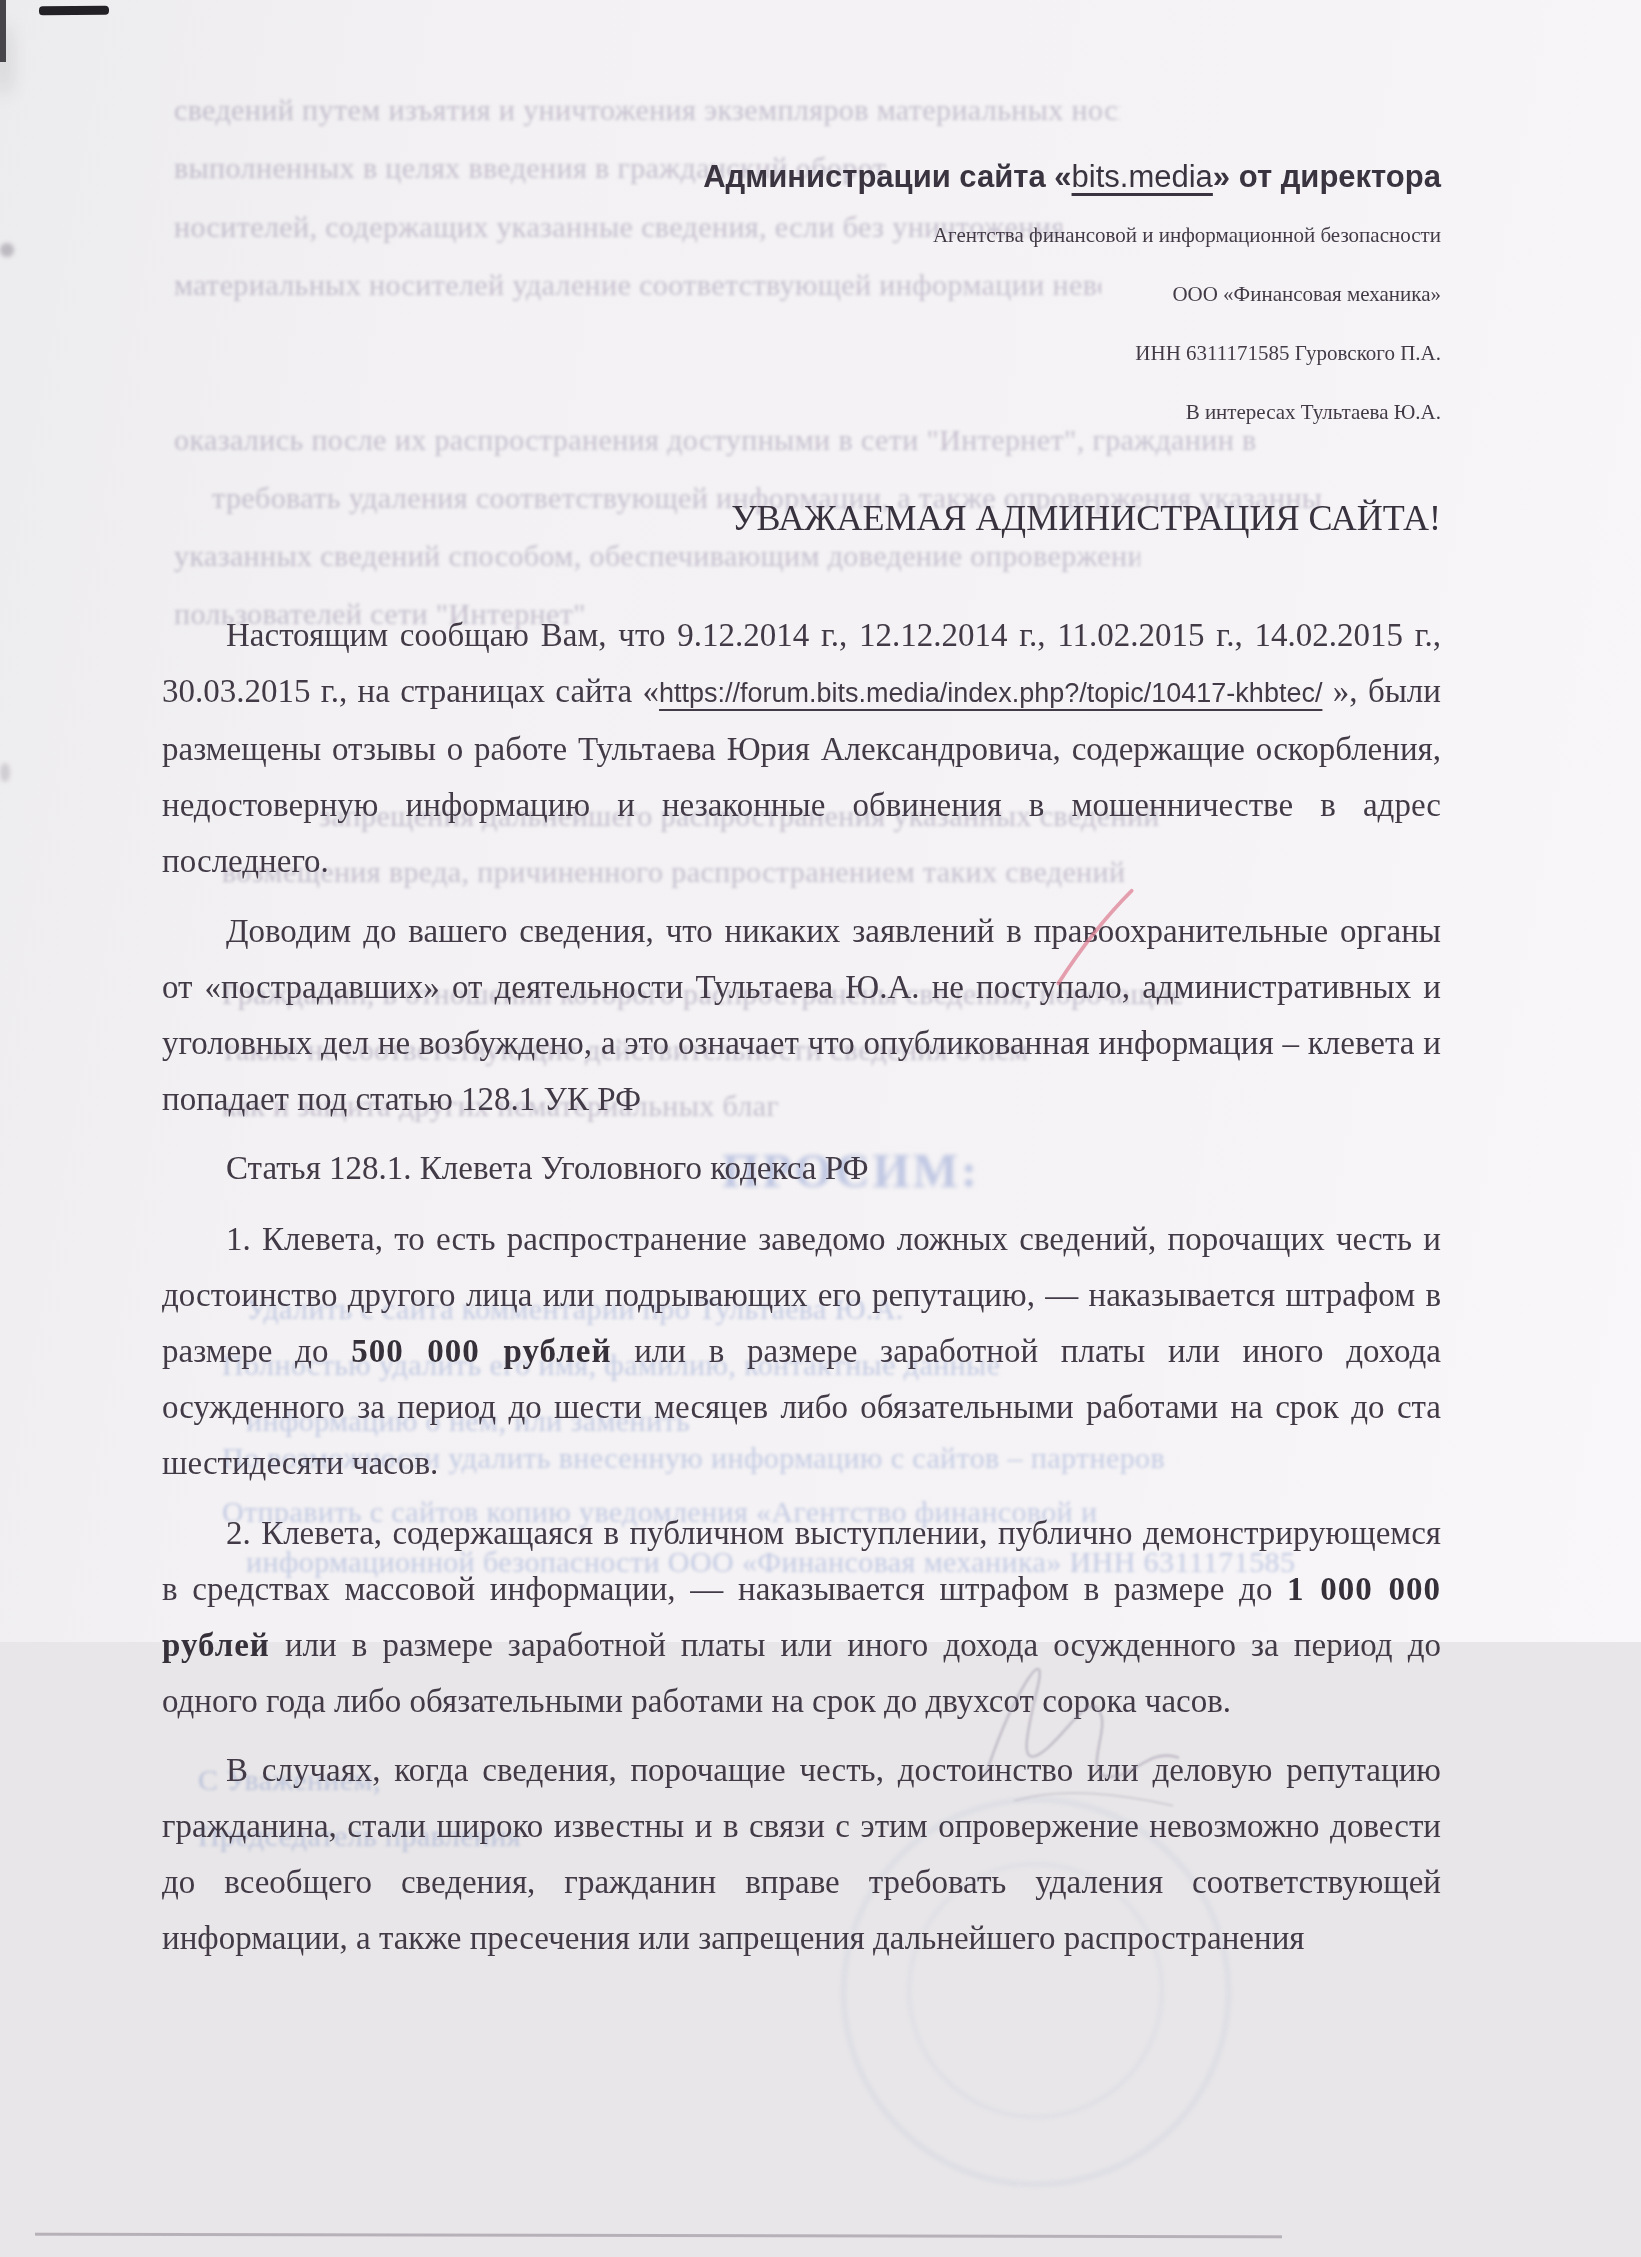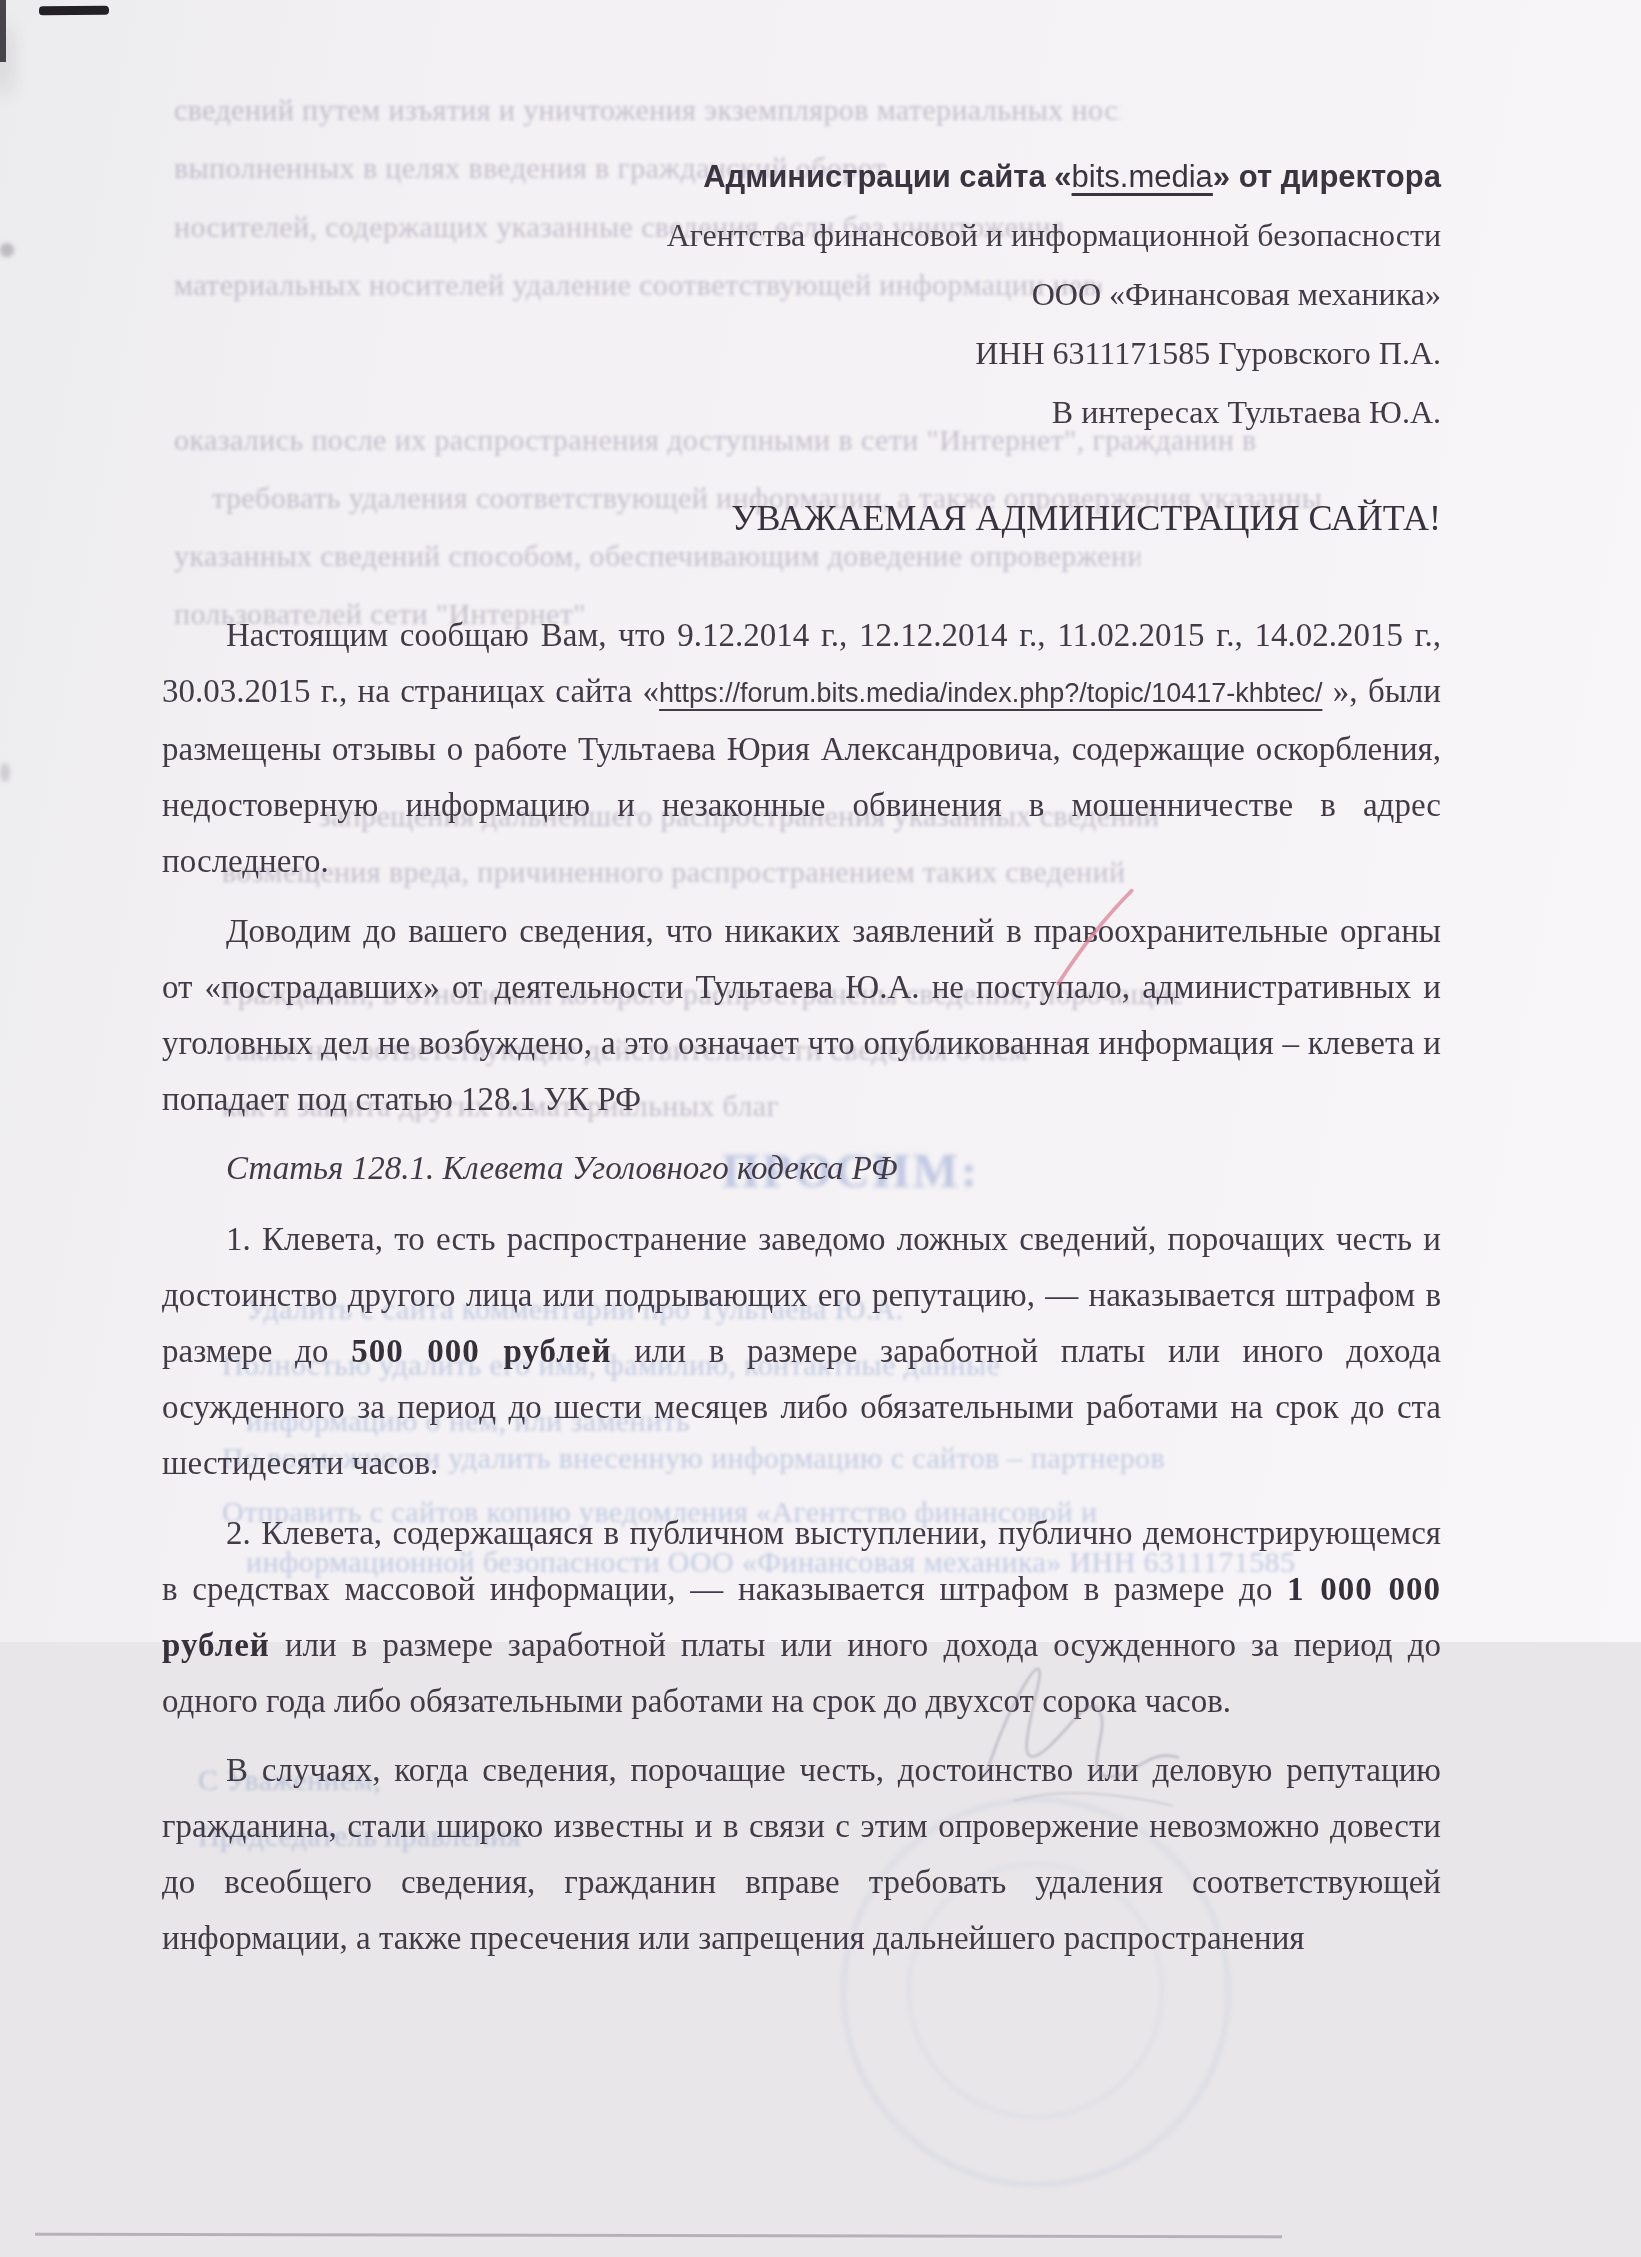--- a/index.html
+++ b/index.html
@@ -9,28 +9,28 @@
   
   .ghost-layer{position:absolute;inset:0;z-index:1;}
   .ghost{position:absolute;font-family:"Liberation Serif",serif;font-size:30px;
          color:rgba(128,114,150,.40);filter:blur(1.4px);white-space:nowrap;
          overflow:hidden;letter-spacing:0.4px;}
   .ghost.blue{color:rgba(108,134,196,.36);}
   .ghost.big{font-weight:bold;letter-spacing:2.9px;color:rgba(118,140,202,.42);filter:blur(1.9px);}
   
   .content{position:absolute;left:162px;top:147px;width:1279px;z-index:2;color:#423b47;}
   .h-line{line-height:59px;text-align:right;}
-  .h-line.serif{font-size:32px;}
+  .h-line.serif{font-size:21px;}
   .h-line.sans-bold{font-family:"Liberation Sans",sans-serif;font-size:31px;font-weight:bold;color:#3a3440;}
   .site-link{font-weight:normal;text-decoration:underline;text-underline-offset:5.8px;}
   .title{font-size:36px;font-weight:normal;text-align:right;margin:39px 0 51px 0;
          line-height:75px;color:#38323e;letter-spacing:0px;}
   .para{font-size:33px;line-height:56px;text-align:justify;text-indent:64px;
         margin:0 0 13.5px 0;}
-  .para.extra-gap{margin-bottom:15.4px;font-style:italic;}
+  .para.extra-gap{margin-bottom:15.4px;}
   .para .b{font-weight:bold;letter-spacing:1px;color:#353039;}
   .para .url{font-family:"Liberation Sans",sans-serif;font-size:27px;
              text-decoration:underline;text-underline-offset:6.8px;}
   
   .artifact{position:absolute;z-index:3;}
   .edge-strip{left:0;top:0;width:5.8px;height:62px;background:#47444a;
               box-shadow:0 29px 19.3px rgba(70,66,74,.35);}
   .scan-dash{left:39px;top:5.8px;width:70px;height:8.7px;background:#242126;
              border-radius:3.9px;transform:rotate(-.6deg);}
   .left-smudge-1{left:0;top:243px;width:13.5px;height:13.5px;background:#8d8894;

